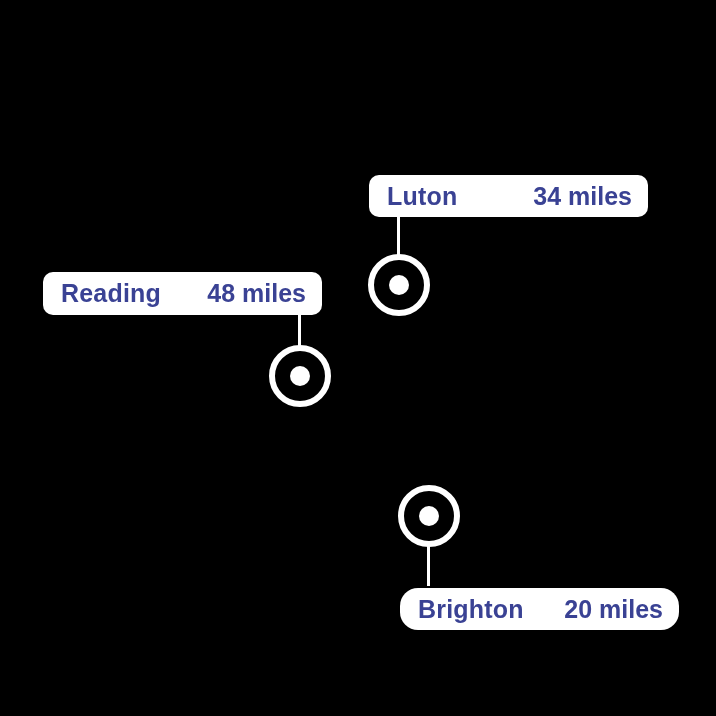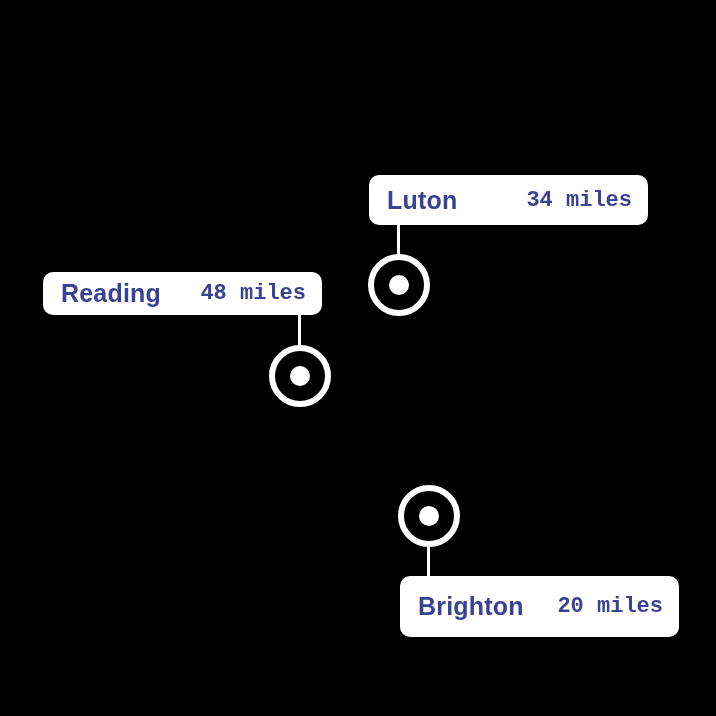--- a/index.html
+++ b/index.html
@@ -34,24 +34,23 @@
   }
   .city-name {
     color: var(--accent);
     font-size: 25px;
     font-weight: 700;
     letter-spacing: 0.2px;
     white-space: nowrap;
   }
   .city-distance {
     color: var(--accent);
-    font-size: 22px;
+    font-size: 25px;
     font-weight: 700;
     white-space: nowrap;
-    font-family: Liberation Mono, monospace;
   }
   .connector {
     position: absolute;
     width: 3px;
     background: var(--marker);
   }
   .marker {
     position: absolute;
     width: 62px;
     height: 62px;
@@ -64,31 +63,31 @@
     position: absolute;
     left: 50%;
     top: 50%;
     width: 20px;
     height: 20px;
     border-radius: 50%;
     background: var(--marker);
     transform: translate(-50%, -50%);
   }
   
-  .luton .city-label   { left: 369px; top: 175px; height: 50px; }
+  .luton .city-label   { left: 369px; top: 175px; height: 42px; }
   .luton .connector    { left: 397px; top: 216px; height: 40px; }
   .luton .marker       { left: 368px; top: 254px; }
   
   .reading .city-label { left: 43px;  top: 272px; height: 43px; }
   .reading .connector  { left: 298px; top: 307px; height: 40px; }
   .reading .marker     { left: 269px; top: 345px; }
   
   .brighton .marker    { left: 398px; top: 485px; }
   .brighton .connector { left: 427px; top: 544px; height: 42px; }
-  .brighton .city-label{ left: 400px; top: 576px; height: 61px; }
+  .brighton .city-label{ left: 400px; top: 588px; height: 42px; border-radius: 18px; }
 </style>
 </head>
 <body>
 
 <div class="stage">
 
   <div class="city-group luton">
     <div class="city-label">
       <span class="city-name">Luton</span>
       <span class="city-distance">34 miles</span>

